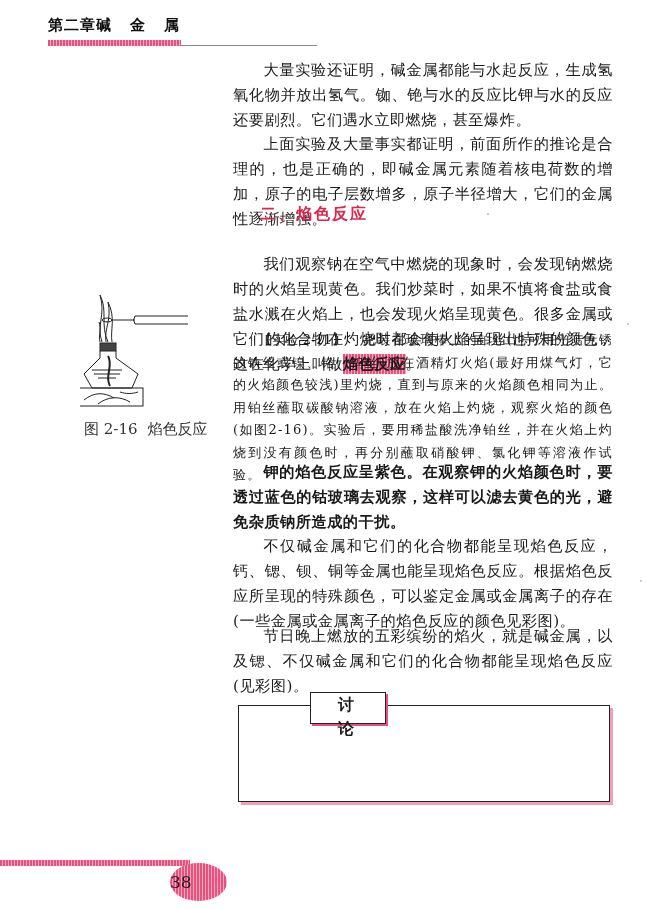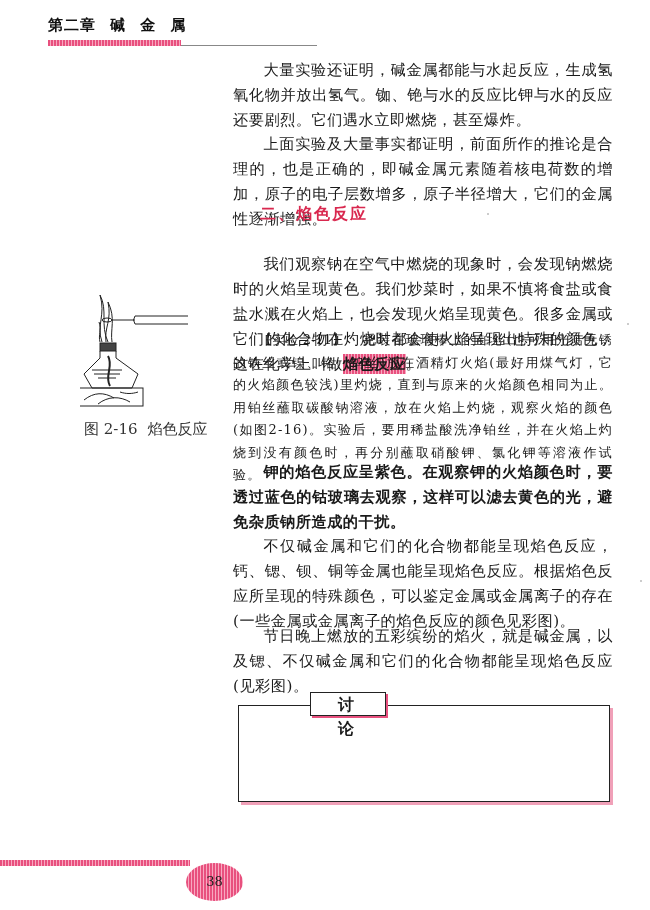--- a/index.html
+++ b/index.html
@@ -7,21 +7,21 @@
     width:650px; height:910px; background:#ffffff; position:relative; overflow:hidden;
     font-family: "DejaVu Serif", "Liberation Serif", serif; color:#1a1a1a;
   }
   .pink-stripe {
     background: repeating-linear-gradient(90deg, #e8507e 0px, #e8507e 2px, #f8a8c0 2px, #f8a8c0 3px);
   }
   .header-title {
     position:absolute; left:48px; top:16px; font-size:15px; font-weight:bold;
     font-family:"DejaVu Sans", sans-serif; letter-spacing:1px; color:#111;
   }
-  .header-title .sub { margin-left:14px; letter-spacing:5px; }
+  .header-title .sub { letter-spacing:5px;font-family:Liberation Mono, monospace; }
   .header-bar { position:absolute; left:48px; top:40px; width:133px; height:6px; }
   .header-line { position:absolute; left:181px; top:45px; width:136px; height:1px; background:#888; }
 
   .body-text {
     position:absolute; left:233px; width:380px; font-size:15.2px; line-height:25px;
     text-align:justify; letter-spacing:0.5px;
   }
   .body-text p { margin:0; text-indent:2em; }
   .p1 { top:58px; }
   .p2 { top:132px; }
@@ -48,35 +48,35 @@
     position:absolute; left:84px; top:420px; font-size:15px; color:#333;
     font-family:"DejaVu Serif", serif; white-space:nowrap;
   }
   .fig-caption .num { margin-right:10px; }
 
   .discuss-box {
     position:absolute; left:238px; top:705px; width:370px; height:95px;
     border:1.5px solid #222; box-shadow: 3px 3px 0 #f0a0b8;
   }
   .discuss-tab {
-    position:absolute; left:310px; top:692px; width:76px; height:24px; background:#fff;
+    position:absolute; left:310px; top:692px; width:76px; height:32px; background:#fff;
     border:1.5px solid #222; box-shadow: 2px 2px 0 #e8507e; text-align:center;
     font-size:16px; font-weight:bold; line-height:24px; letter-spacing:14px; padding-left:10px; box-sizing:border-box;
     font-family:"DejaVu Sans", sans-serif;
   }
   .discuss-text {
     position:absolute; left:246px; top:722px; width:355px; font-size:13.4px; line-height:24px;
     text-align:justify; letter-spacing:1.5px; font-style:italic;
   }
   .discuss-text p { margin:0; text-indent:2em; }
 
   .footer-bar { position:absolute; left:0; top:860px; width:190px; height:6px; }
   .page-oval {
-    position:absolute; left:186px; top:863px; width:57px; height:38px; border-radius:50%;
-    text-align:center; line-height:38px; font-size:13px; color:#222;
+    position:absolute; left:170px; top:863px; width:57px; height:38px; border-radius:50%;
+    line-height:38px; font-size:17px; color:#222;
   }
   .dot { position:absolute; width:2px; height:2px; background:#bbb; border-radius:50%; }
 </style>
 </head>
 <body>
 
 <div class="header-title">
   <span>第二章</span><span class="sub">碱 金 属</span>
 </div>
 <div class="header-bar pink-stripe"></div>

